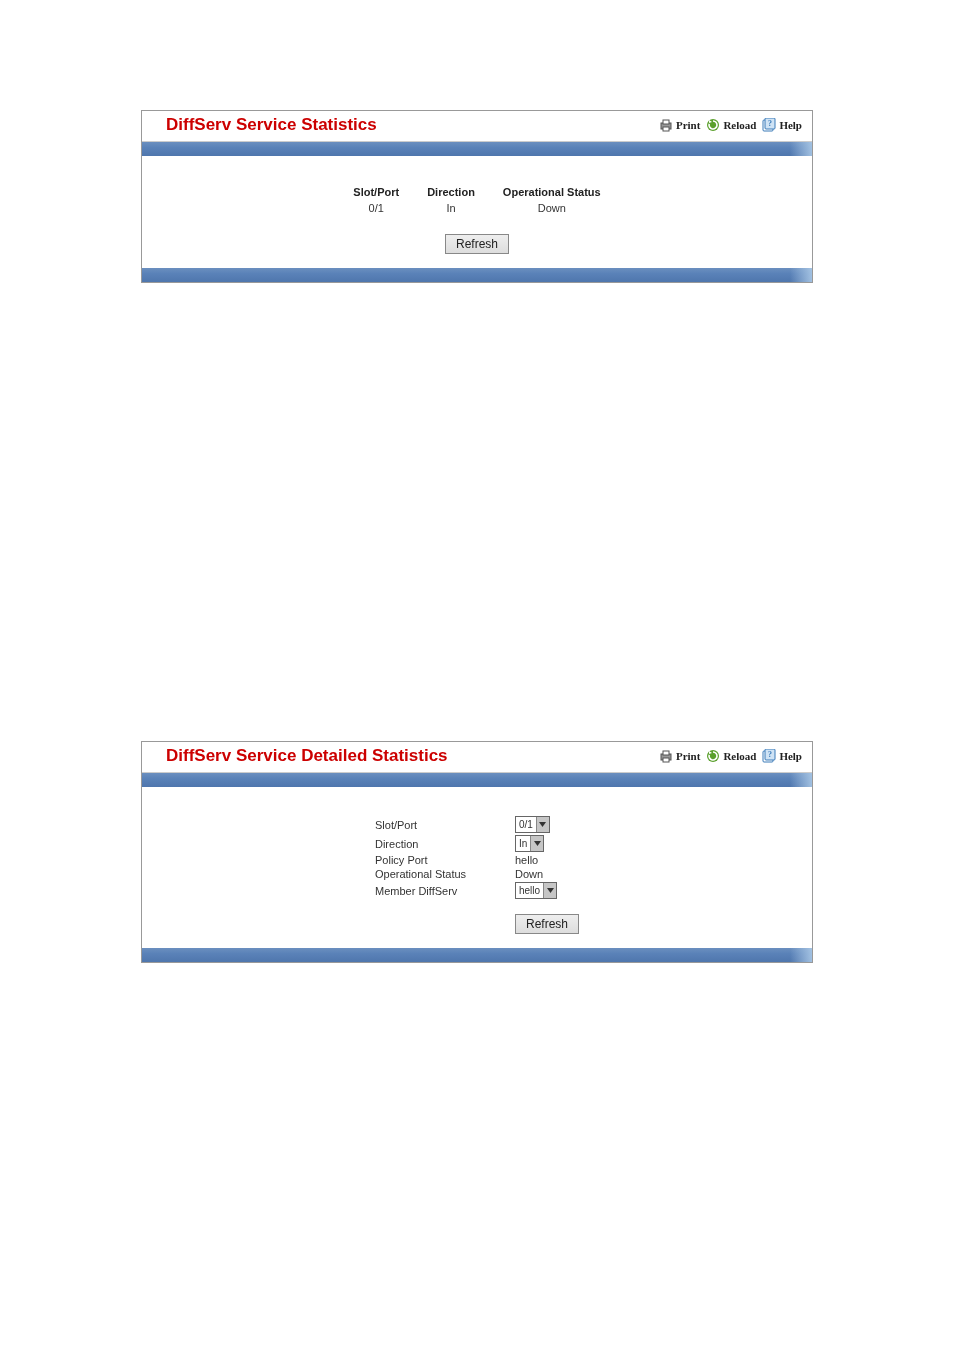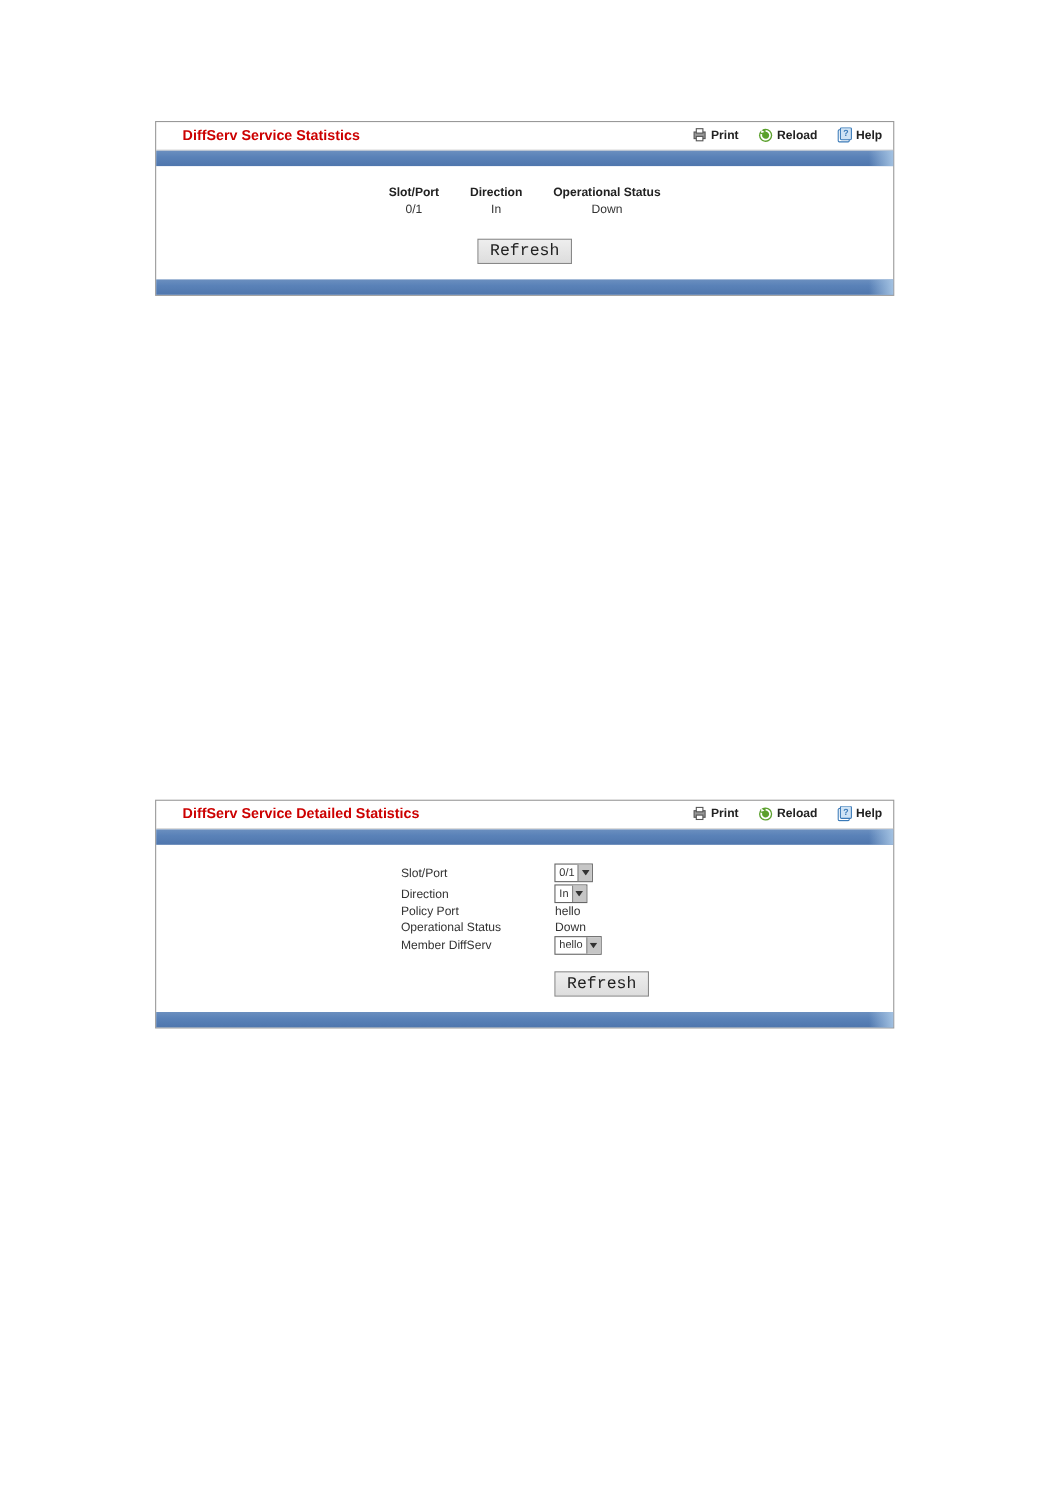--- a/index.html
+++ b/index.html
@@ -21,26 +21,27 @@
   .panel-header {
     display: flex;
     align-items: center;
     justify-content: space-between;
     padding: 4px 10px 6px 24px;
     border-bottom: 1px solid #ccc;
   }
   .panel-title {
     color: #cc0000;
     font-weight: bold;
-    font-size: 13px;
+    font-size: 17px;
   }
   .toolbar {
     display: flex;
-    gap: 18px;
-    align-items: center;
+    gap: 6px;
+    align-items: center;
+    font-family: Liberation Serif, serif;
   }
   .tool-link {
     display: flex;
     align-items: center;
     gap: 3px;
     color: #222;
     font-weight: bold;
     cursor: pointer;
     font-size: 11px;
   }
@@ -54,20 +55,21 @@
     position: absolute;
     right: 0;
     top: 0;
     bottom: 0;
     width: 22px;
     background: linear-gradient(to right, rgba(255,255,255,0) 0%, rgba(170,200,230,0.9) 100%);
   }
   .panel-body {
     padding: 16px 10px 14px 10px;
     text-align: center;
+    margin-top: 12px;
   }
   
   .stats-table {
     margin: 0 auto;
     border-collapse: collapse;
     font-size: 11px;
   }
   .stats-table th {
     font-weight: bold;
     padding: 2px 14px;
@@ -75,22 +77,22 @@
   }
   .stats-table td {
     padding: 2px 14px;
     color: #333;
   }
   .btn {
     display: inline-block;
     background: linear-gradient(to bottom, #eee 0%, #ddd 100%);
     border: 1px solid #888;
     padding: 2px 10px;
-    font-size: 15px;
-    font-family: Liberation Mono, monospace;
+    font-size: 12px;
+    font-family: Liberation Sans, sans-serif;
     cursor: pointer;
     color: #222;
     margin-top: 18px;
   }
 
   
   .form-rows {
     display: inline-block;
     text-align: left;
     margin: 0 auto;

